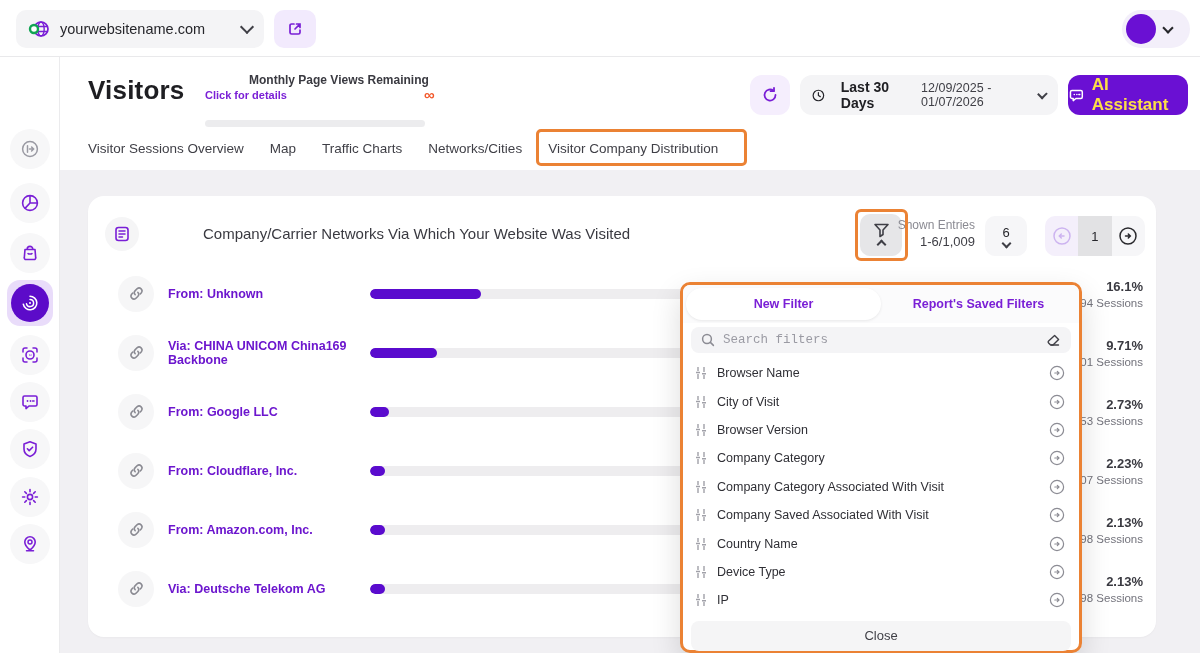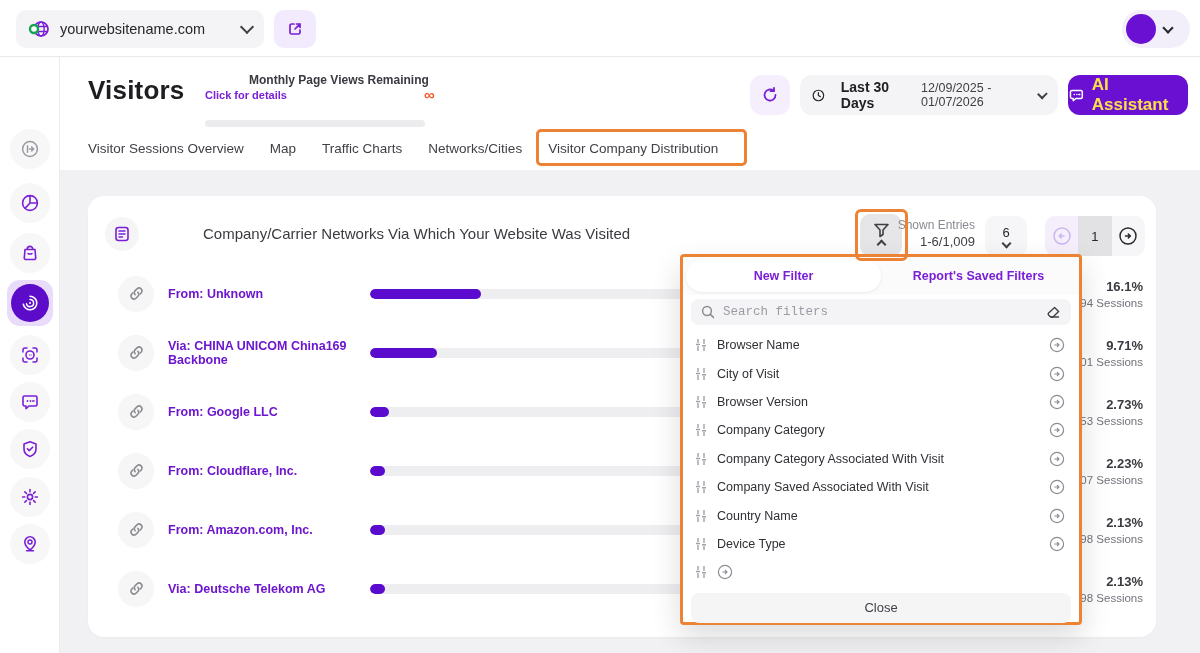--- a/index.html
+++ b/index.html
@@ -70,21 +70,21 @@
   .row { position:relative; height:59px; display:flex; align-items:center; padding:0 13px 0 30px; }
   .row-ic { width:36px; height:36px; border-radius:50%; background:#F6F6F7; display:flex; align-items:center; justify-content:center; flex:0 0 auto; margin-right:14px; }
   .row-label { width:190px; flex:0 0 auto; font-size:12.5px; font-weight:700; color:#6C16CE; cursor:pointer; }
   .bar { flex:1; height:10px; border-radius:6px; background:#EEEDEF; margin-left:12px; margin-right:86px; overflow:hidden; }
   .bar-fill { height:100%; border-radius:6px; background:#5A0BCE; }
   .row-stats { position:absolute; right:13px; top:50%; transform:translateY(-50%); text-align:right; white-space:nowrap; }
   .pct { font-size:13px; font-weight:600; color:#3A3A41; }
   .sess { font-size:11.5px; color:#73737C; margin-top:3px; }
 
   
-  .fpanel { position:absolute; left:680px; top:254px; width:402px; height:371px; background:#fff; border:3px solid #EB8234; border-radius:4px; z-index:20; box-shadow:0 12px 30px rgba(0,0,0,0.14); display:flex; flex-direction:column; }
+  .fpanel { position:absolute; left:680px; top:282px; width:402px; height:371px; background:#fff; border:3px solid #EB8234; border-radius:10px; z-index:20; box-shadow:0 12px 30px rgba(0,0,0,0.14); display:flex; flex-direction:column; }
   .ftabs { height:38px; background:#FBFBFC; border-radius:7px 7px 0 0; display:flex; padding:3px; flex:0 0 auto; }
   .ftab { width:50%; display:flex; align-items:center; justify-content:center; font-size:12.5px; font-weight:700; color:#7A1FD6; cursor:pointer; border-radius:16px; }
   .ftab.active { background:#fff; box-shadow:0 1px 3px rgba(0,0,0,0.08); }
   .fsearch { margin:4px 8px; height:26px; background:#F4F4F6; border-radius:8px; display:flex; align-items:center; padding:0 10px; gap:8px; flex:0 0 auto; }
   .fsearch input { border:none; outline:none; background:transparent; flex:1; font-size:12.5px; font-family:Liberation Mono, monospace; color:#26262B; }
   .fsearch input::placeholder { color:#9A9AA3; }
   .flist { flex:1; padding:2px 0; }
   .fitem { height:28.4px; display:flex; align-items:center; padding:0 14px 0 12px; cursor:pointer; }
   .fitem .drag { margin-right:10px; display:flex; }
   .fitem .flabel { flex:1; font-size:12.5px; color:#2F2F35; }
@@ -482,20 +482,21 @@
           <circle cx="8" cy="8" r="6.6" stroke="#8C8C94" stroke-width="1.2"></circle>
           <path d="M5.8 8h4M8.3 6.3 10 8l-1.7 1.7" stroke="#8C8C94" stroke-width="1.2" stroke-linecap="round"></path>
         </svg>
     </div>
     <div class="fitem">
       <span class="drag">
           <svg width="12" height="14" viewBox="0 0 12 14" stroke="#A0A0A8" stroke-width="1.4" fill="none">
             <path d="M3 1v4M3 8v5M9 1v5M9 9v4M1 6.5h4M7 7.8h4"></path>
           </svg>
         </span>
+      <span class="flabel">IP</span>
       <svg width="16" height="16" viewBox="0 0 16 16" fill="none">
           <circle cx="8" cy="8" r="6.6" stroke="#8C8C94" stroke-width="1.2"></circle>
           <path d="M5.8 8h4M8.3 6.3 10 8l-1.7 1.7" stroke="#8C8C94" stroke-width="1.2" stroke-linecap="round"></path>
         </svg>
     </div>
   </div>
   <div class="fclose">Close</div>
 </div>
 
 </body></html>

